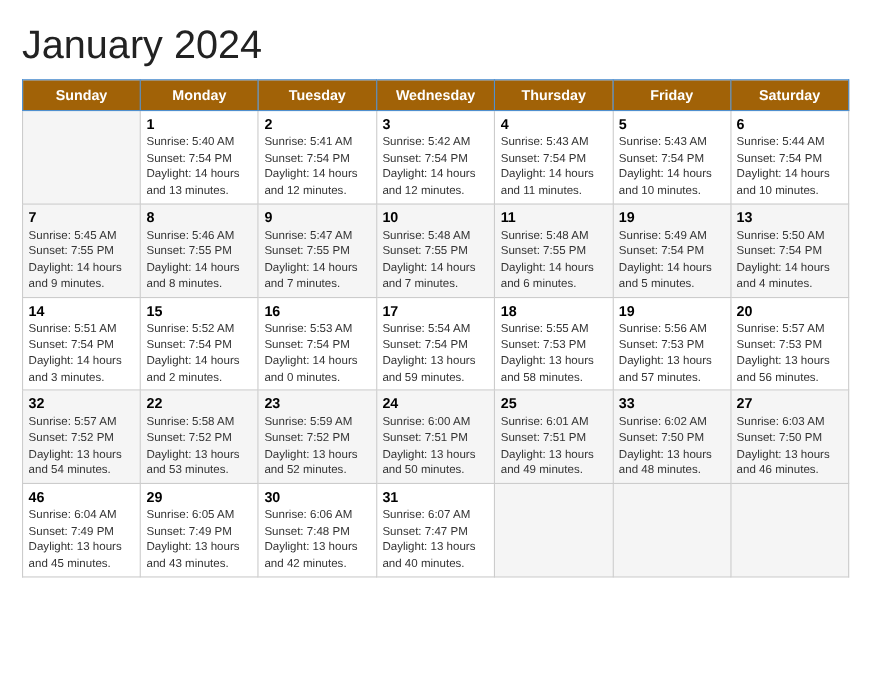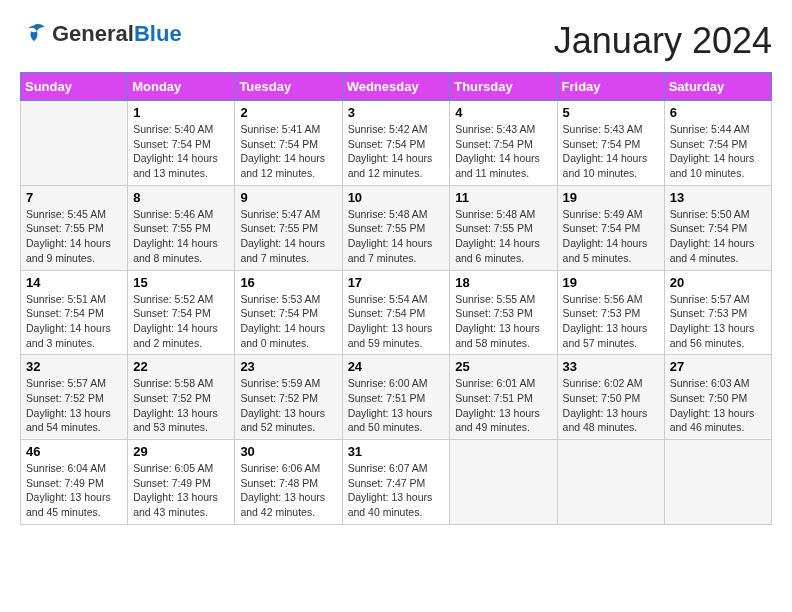--- a/index.html
+++ b/index.html
@@ -44,24 +44,24 @@
       font-size: 16px;
       font-weight: normal;
       color: #444;
     }
     table {
       width: 100%;
       border-collapse: collapse;
       font-size: 11px;
     }
     thead tr th {
-      background: #d946ef;
+      background: #a16207;
       color: #fff;
       padding: 6px 4px;
-      text-align: left;
+      text-align: center;
       font-size: 13px;
       font-weight: bold;
       border: 1px solid #5090cf;
     }
     tbody tr td {
       border: 1px solid #ccc;
       padding: 4px 5px;
       vertical-align: top;
       width: 108px;
       min-height: 80px;
@@ -85,29 +85,20 @@
       background: #f9f9f9;
     }
     tbody tr td.empty-cell {
       background: #f5f5f5;
     }
   </style>
 </head>
 <body>
 
 <div class="header">
-  <div class="logo">
-    <svg class="logo-bird" viewBox="0 0 40 40">
-      <path d="M20 8 C24 4, 32 6, 35 10 C30 10, 26 12, 24 16 C22 12, 18 10, 12 12 C14 10, 17 8, 20 8Z" fill="#1a6eb5"></path>
-      <path d="M24 16 C26 20, 25 26, 20 30 C15 26, 14 20, 16 16 C18 18, 22 18, 24 16Z" fill="#1a6eb5"></path>
-    </svg>
-    <div>
-      <div class="logo-text"><span>General</span><span class="logo-blue">Blue</span></div>
-    </div>
-  </div>
   <div class="title-block">
     <h1>January 2024</h1>
   </div>
 </div>
 
 <table>
   <thead>
     <tr id="header-row">
         <th>Sunday</th>
         <th>Monday</th>

